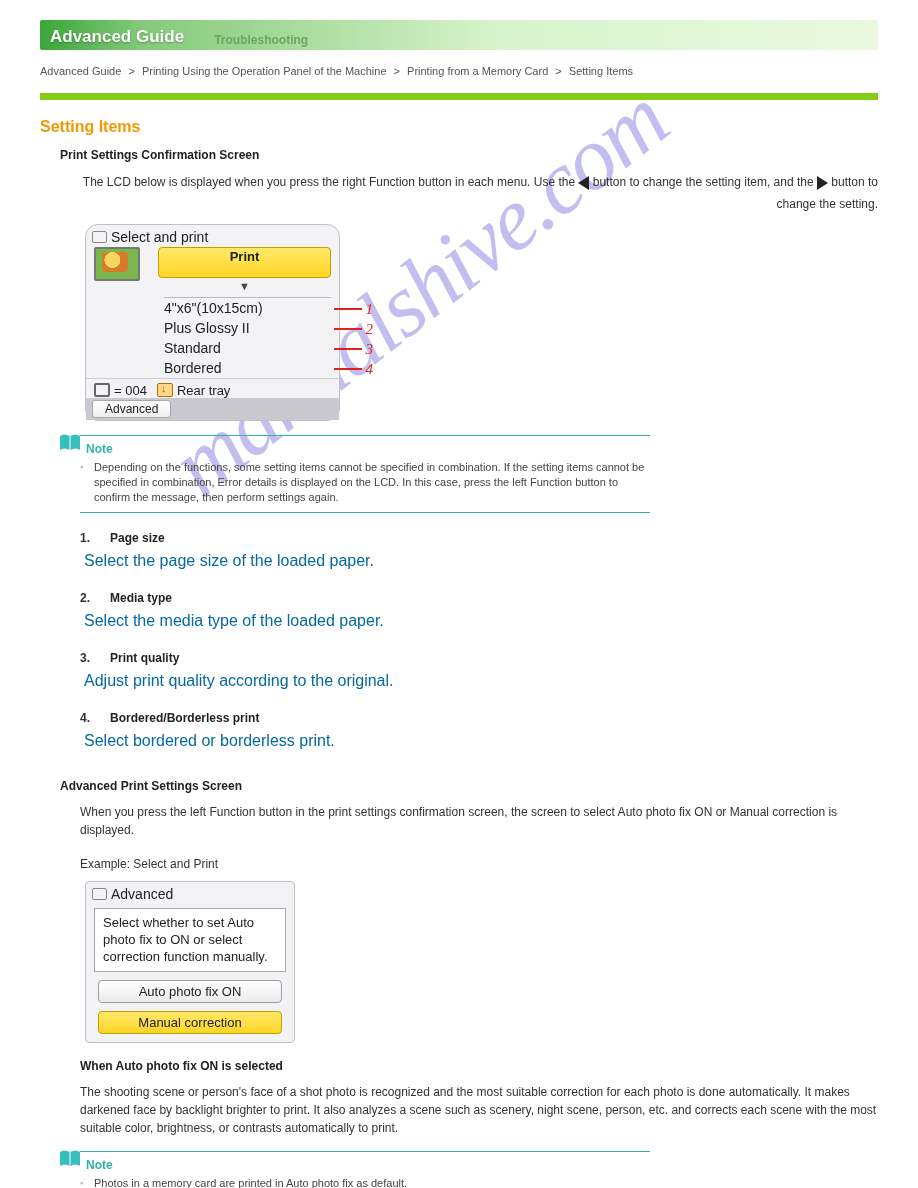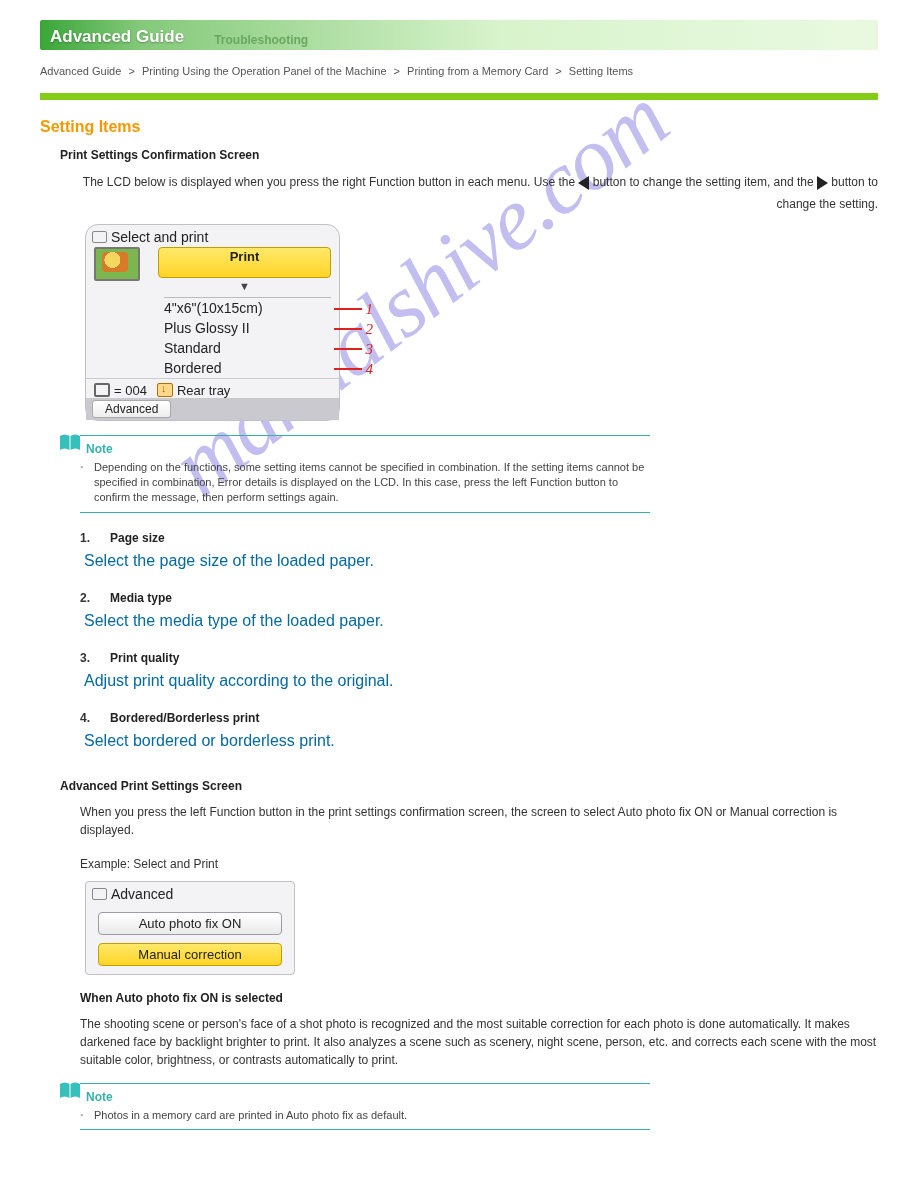--- a/index.html
+++ b/index.html
@@ -305,20 +305,21 @@
   <p class="" style="font-weight:bold; color:#222; margin-left:20px; margin-top:24px;">Advanced Print Settings Screen</p>
   <p class="indent1">When you press the left Function button in the print settings confirmation screen, the screen to select Auto photo fix ON or Manual correction is displayed.</p>
 
   <p class="ex-tag">Example: Select and Print</p>
 
   <div class="lcd2">
     <div class="lcd-header">
       <span class="ii"></span>
       <span class="lcd-title">Advanced</span>
     </div>
+    <div class="promptbox">Select whether to set Auto photo fix to ON or select correction function manually.</div>
     <span class="opt-btn white-btn">Auto photo fix ON</span>
     <span class="opt-btn yellow-btn">Manual correction</span>
   </div>
 
   <p class="bold-para">When Auto photo fix ON is selected</p>
   <p class="indent1">The shooting scene or person's face of a shot photo is recognized and the most suitable correction for each photo is done automatically. It makes darkened face by backlight brighter to print. It also analyzes a scene such as scenery, night scene, person, etc. and corrects each scene with the most suitable color, brightness, or contrasts automatically to print.</p>
 
   <div class="note-block">
     <span class="note-ic">
       <svg viewBox="0 0 24 20">

